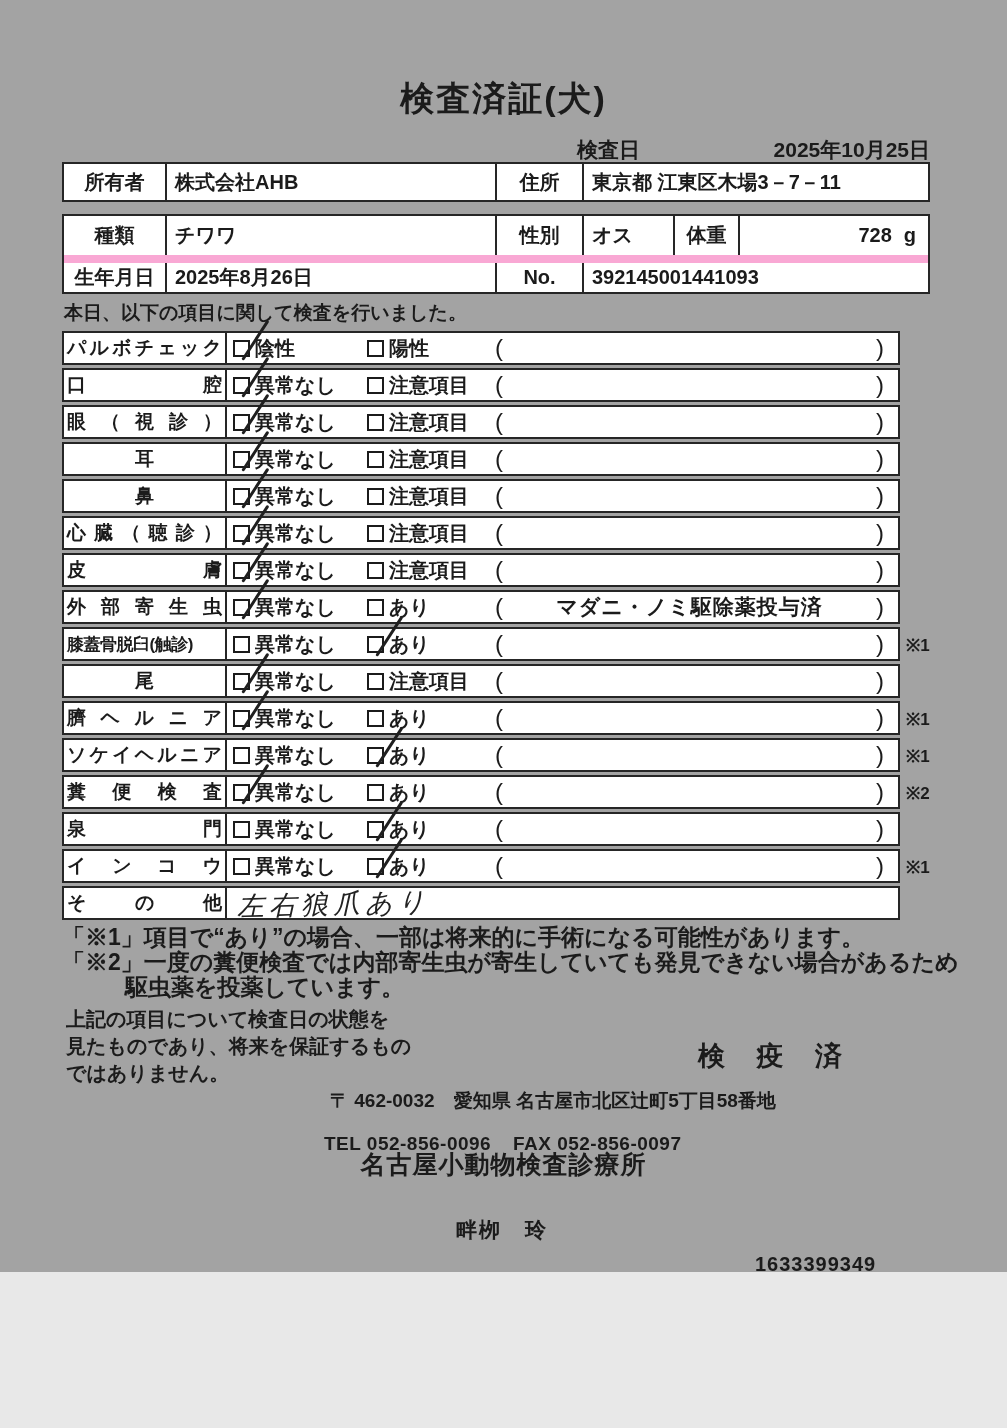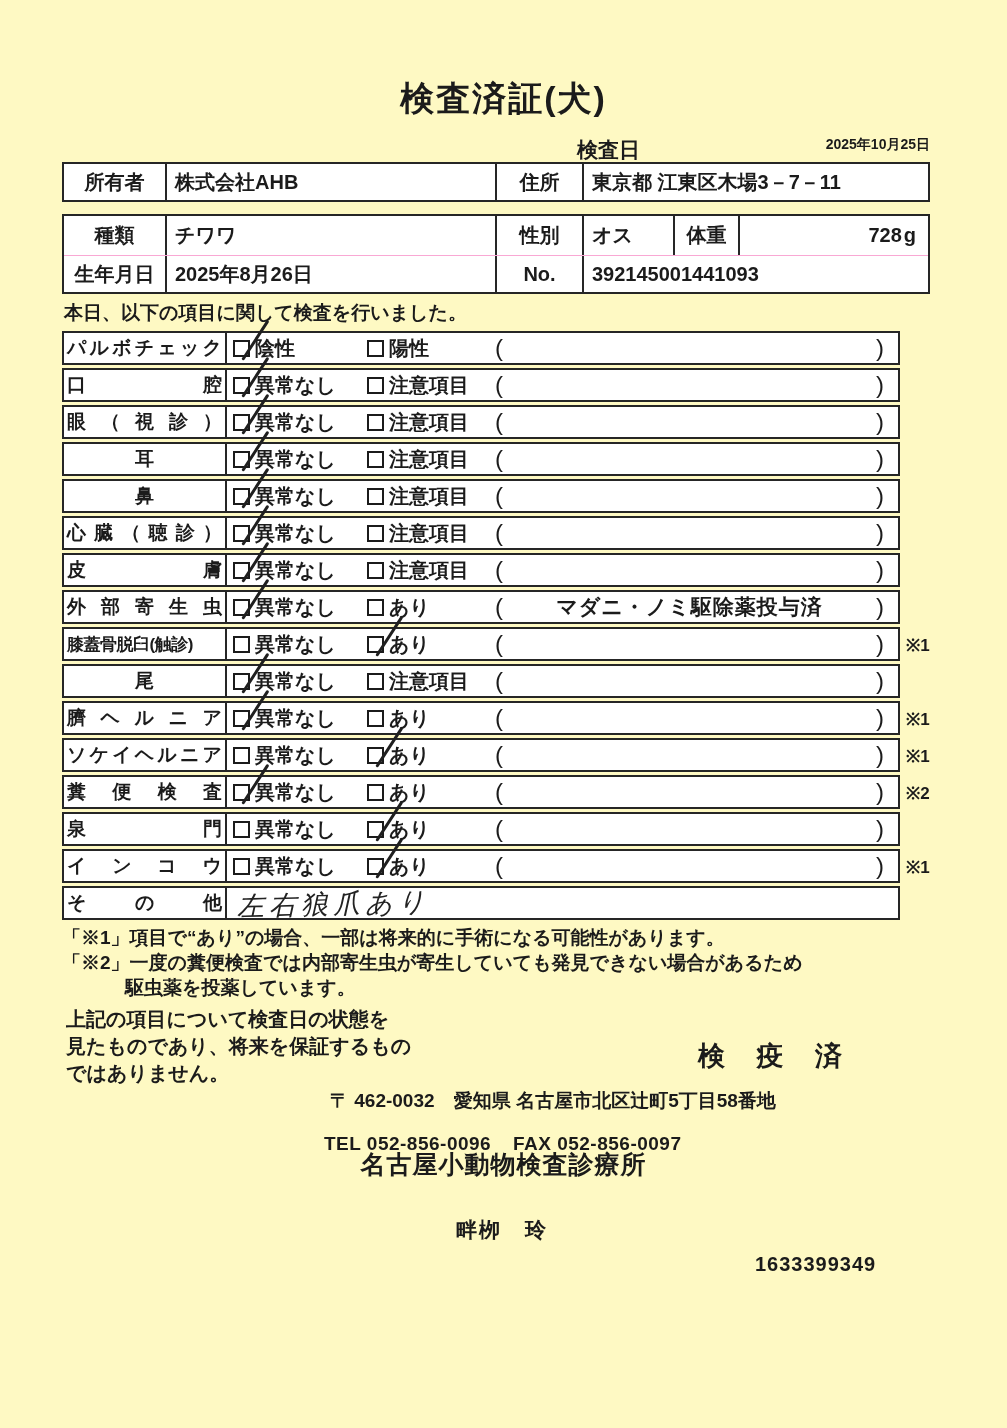--- a/index.html
+++ b/index.html
@@ -1,38 +1,38 @@
 <!DOCTYPE html>
 <html><head>
 <meta charset="utf-8">
 <style>
   * { margin:0; padding:0; box-sizing:border-box; }
   html,body { background:#e8e8e8; }
   body { font-family:"Liberation Sans", sans-serif; color:#1b1b1b; }
   .page {
-    position:relative; width:1007px; height:1428px; margin:0 auto;
-    background:#fef9c3; overflow:hidden;
+    position:relative; width:1007px; height:1272px; margin:0 auto;
+    background:#a3a3a3; overflow:hidden;
   }
   .abs { position:absolute; }
 
   .title { top:76px; left:0; width:100%; text-align:center;
            font-size:34px; font-weight:bold; letter-spacing:2px; }
 
   .exam-date-label { top:136px; left:565px; font-size:21px; font-weight:600;margin-left:12px; }
   .exam-date-value { top:136px; left:700px; width:230px; text-align:right;
-                     font-size:14px; font-weight:600; }
+                     font-size:21px; font-weight:600; }
 
   .box { position:absolute; border:2px solid #262626; background:#fff; }
   .grid { display:grid; height:100%; }
   .cell { display:flex; align-items:center; font-size:20px; font-weight:600;
           padding:5px 8px; overflow:hidden; white-space:nowrap; }
   .cell.hdr { justify-content:center; border-right:2px solid #262626; }
   .cell.vr  { border-right:2px solid #262626; }
-  .cell.num { justify-content:flex-end; padding-right:12px; gap:2px; }
-  .rowline + .rowline { border-top:1px solid #f9a8d4; }
+  .cell.num { justify-content:flex-end; padding-right:12px; gap:12px; }
+  .rowline + .rowline { border-top:8px solid #f9a8d4; }
 
   .intro { top:300px; left:64px; font-size:19px; font-weight:600; }
 
   .exam-table { position:absolute; top:331px; left:62px; width:838px;
                 display:flex; flex-direction:column; gap:3px; }
   .row { position:relative; height:34px; border:2px solid #262626; background:#fff;
          display:flex; }
   .row-label { width:163px; border-right:2px solid #262626; display:flex;
                align-items:center; font-size:19px; font-weight:600;
                padding:0 3px; white-space:nowrap; overflow:visible; }
@@ -54,21 +54,21 @@
   .finding { position:absolute; left:290px; right:36px; top:0; height:100%;
              display:flex; align-items:center; justify-content:center;
              font-size:21px; font-weight:bold; letter-spacing:1px; white-space:nowrap; }
   .row-note { position:absolute; left:calc(100% + 8px); top:50%;
               transform:translateY(-50%); font-size:17px; font-weight:600;
               white-space:nowrap; }
   .handwritten { position:absolute; left:10px; top:-2px; font-size:27px;
                  font-style:italic; font-weight:400; letter-spacing:5px;
                  transform:rotate(-1.5deg); white-space:nowrap; color:#222; }
 
-  .notes { top:925px; left:62px; font-size:19px; font-weight:600; line-height:25px; }
+  .notes { top:925px; left:62px; font-size:23px; font-weight:600; line-height:25px; }
   .notes .indent { padding-left:63px; }
 
   .disclaimer { top:1006px; left:66px; font-size:20px; font-weight:bold; line-height:27px; }
   .stamp { top:1038px; left:698px; font-size:27px; font-weight:600; letter-spacing:12px; }
 
   .postal { top:1088px; left:318px; font-size:19px; font-weight:600;margin-left:12px; }
   .postal span { margin-right:14px; }
   .tel { top:1133px; left:324px; font-size:19px; font-weight:600; letter-spacing:0.5px; }
   .tel span { margin-right:16px; }
   .clinic { top:1148px; left:0; width:1007px; text-align:center; }

